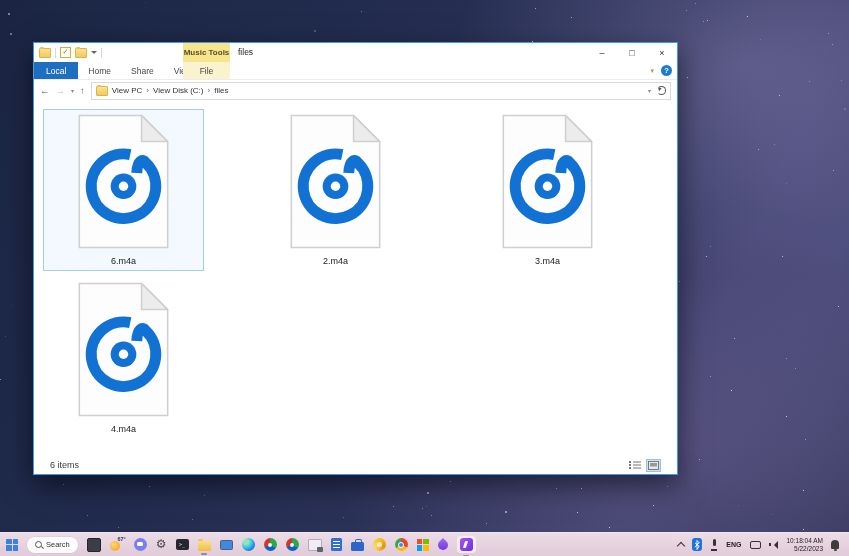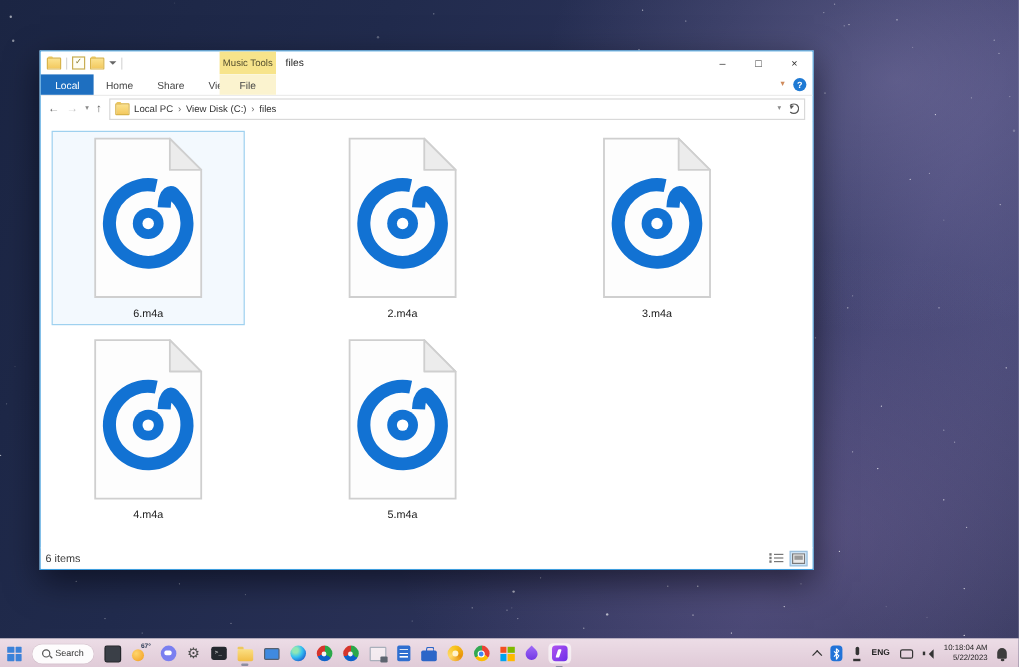--- a/index.html
+++ b/index.html
@@ -19,21 +19,21 @@
     border:1px solid #3e9ddd;box-shadow:0 10px 26px rgba(0,0,10,.55);z-index:5;box-sizing:border-box;}
 
   .titlebar{height:19px;position:relative;display:flex;align-items:center;background:#fff;}
   .qat{display:flex;align-items:center;gap:4px;padding-left:5px;}
   .ico-folder-s{width:10px;height:8px;background:linear-gradient(#fbe28e,#f3c95f);border:1px solid #d9b44a;border-radius:1px;position:relative;}
   .ico-folder-s::before{content:"";position:absolute;left:0;top:-2px;width:4px;height:2px;background:#e9c45c;border-radius:1px 1px 0 0;}
   .qat-sep{width:1px;height:10px;background:#d8d8d8;}
   .ico-props{width:9px;height:9px;border:1px solid #c9ad52;background:#fffef4;color:#8a7a2f;font-size:7px;line-height:8px;text-align:center;}
   .qat-caret{width:0;height:0;border:3px solid transparent;border-top:3px solid #666;margin-top:3px;}
   .ctx-tab{position:absolute;left:149px;top:0;width:47px;height:19px;background:#f7e48b;
-    display:flex;align-items:center;justify-content:center;font-size:8px;color:#55502e;}
+    display:flex;align-items:center;justify-content:center;font-size:8px;color:#55502e;font-weight:bold;}
   .win-title{position:absolute;left:204px;top:0;height:19px;line-height:19px;font-size:8.5px;color:#222;}
   .win-controls{position:absolute;right:0;top:0;display:flex;height:19px;}
   .win-btn{width:30px;height:19px;display:flex;align-items:center;justify-content:center;font-size:9px;color:#333;cursor:default;}
 
   .tabsrow{height:17px;display:flex;align-items:stretch;position:relative;border-bottom:1px solid #ececec;background:#fff;}
   .tab{padding:0 10px;display:flex;align-items:center;font-size:8.5px;color:#454545;}
   .tab-file{background:#1e6fc0;color:#fff;padding:0 12px;}
   .tab-play{position:absolute;left:149px;top:0;width:47px;height:17px;background:#fbf3cf;
     display:flex;align-items:center;justify-content:center;padding:0;}
   .tabs-right{position:absolute;right:5px;top:0;height:17px;display:flex;align-items:center;gap:7px;}
@@ -59,21 +59,21 @@
 
   .content{position:relative;height:356px;background:#fff;}
   .tiles{position:absolute;left:9px;top:8px;display:grid;grid-template-columns:repeat(3,161px);column-gap:51px;row-gap:6px;}
   .tile{width:161px;height:162px;display:flex;flex-direction:column;align-items:center;
     border:1px solid transparent;box-sizing:border-box;}
   .tile.selected{background:#f3f9fe;border-color:#9fd1ef;}
   .file-icon{width:95px;height:137px;margin-top:3px;flex:none;}
   .file-label{margin-top:6px;font-size:9px;color:#1b1b1b;}
 
   .statusbar{position:absolute;bottom:0;left:0;right:0;height:18px;display:flex;align-items:center;
-    font-size:9px;color:#3a3a3a;padding:0 4px;background:#fff;}
+    font-size:9px;color:#3a3a3a;padding:0 16px;background:#fff;}
   .view-toggles{margin-left:auto;display:flex;gap:4px;align-items:center;}
   .vt{width:15px;height:13px;display:flex;align-items:center;justify-content:center;box-sizing:border-box;}
   .vt.active{background:#cde3f6;border:1px solid #9cc0de;}
 
   
   .taskbar{position:absolute;left:0;bottom:0;width:849px;height:24px;z-index:10;
     background:linear-gradient(#ecdce6,#e0cbd8);border-top:1px solid rgba(255,255,255,.5);
     display:flex;align-items:center;padding:0 6px;gap:9px;box-sizing:border-box;}
   .tb-slot{position:relative;display:flex;align-items:center;justify-content:center;flex:none;}
   .tb-dot{position:absolute;bottom:-4px;left:50%;transform:translateX(-50%);width:6px;height:2px;border-radius:1px;background:#8d8da0;}
@@ -374,21 +374,21 @@
     </div>
   </div>
 
   <div class="addrrow">
     <span class="nav-glyph">←</span>
     <span class="nav-glyph nav-fwd">→</span>
     <span class="nav-caret">▾</span>
     <span class="nav-glyph">↑</span>
     <div class="addr-field">
       <span class="ico-folder-s"></span>
-      <span class="crumb">Local PC</span>
+      <span class="crumb">View PC</span>
       <span class="crumb-sep">›</span>
       <span class="crumb">View Disk (C:)</span>
       <span class="crumb-sep">›</span>
       <span class="crumb">files</span>
       <span class="addr-right">
         <span class="nav-caret">▾</span>
         <span class="refresh-icon"></span>
       </span>
     </div>
   </div>
@@ -412,26 +412,20 @@
             <use href="#icon-m4a"></use>
           </svg>
         <span class="file-label">3.m4a</span>
       </div>
       <div class="tile">
         <svg class="file-icon">
             <use href="#icon-m4a"></use>
           </svg>
         <span class="file-label">4.m4a</span>
       </div>
-      <div class="tile">
-        <svg class="file-icon">
-            <use href="#icon-m4a"></use>
-          </svg>
-        <span class="file-label">5.m4a</span>
-      </div>
     </div>
   </div>
 
   <div class="statusbar">
     <span>6 items</span>
     <span class="view-toggles">
       <span class="vt">
         <svg width="12" height="10">
             <g fill="#777">
               <rect x="0" y="1" width="2" height="2"></rect>

